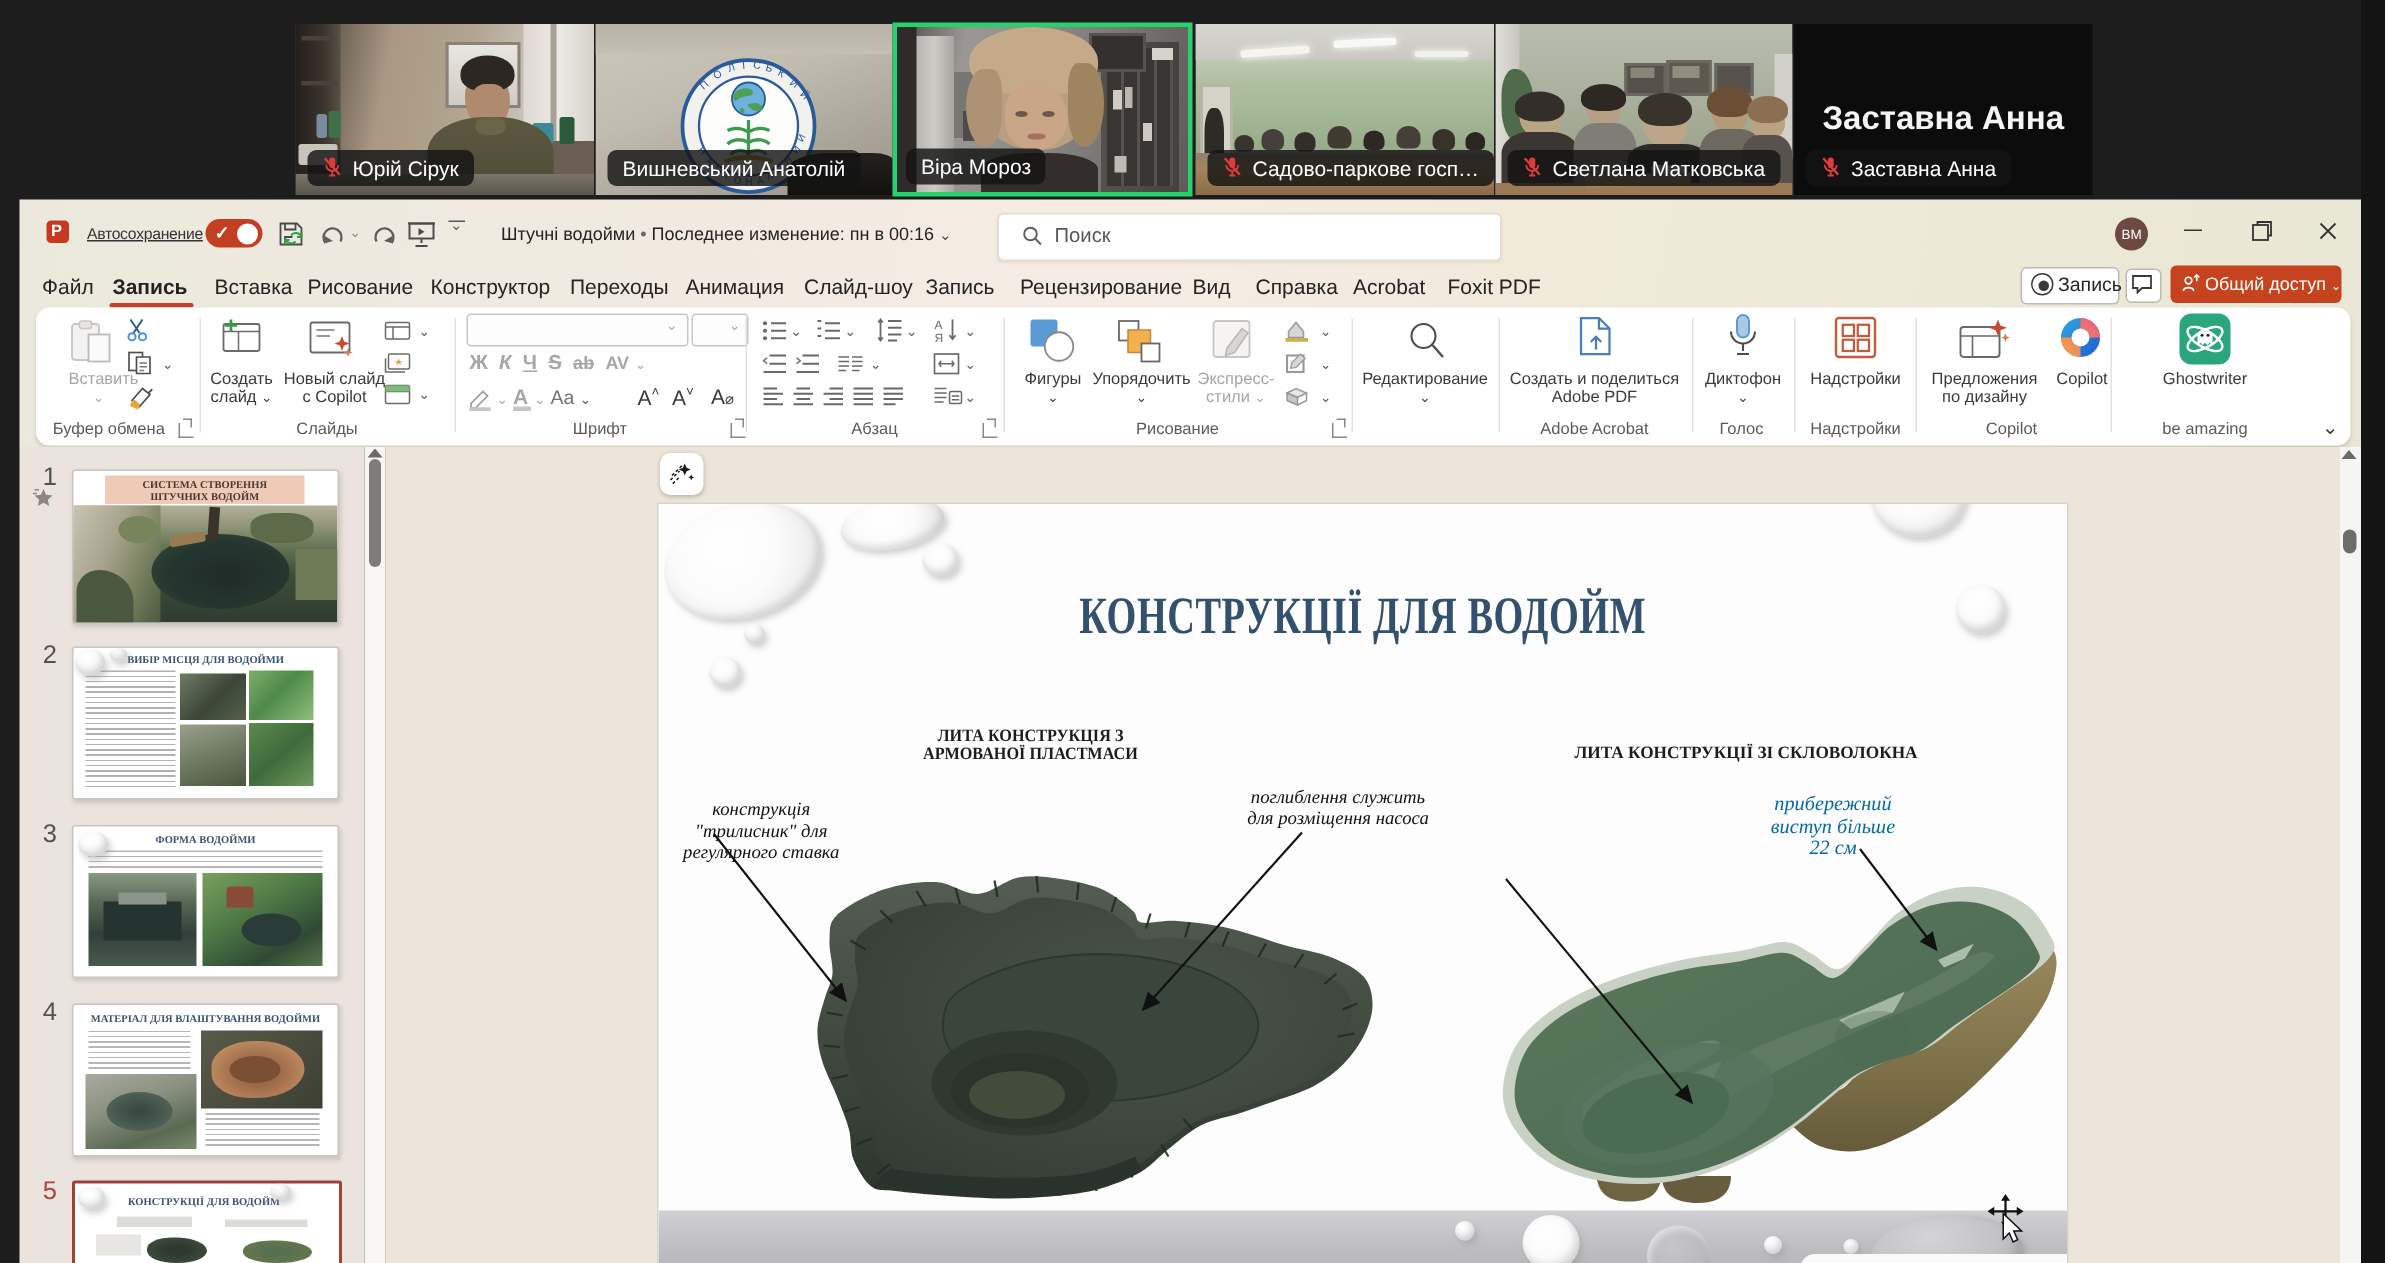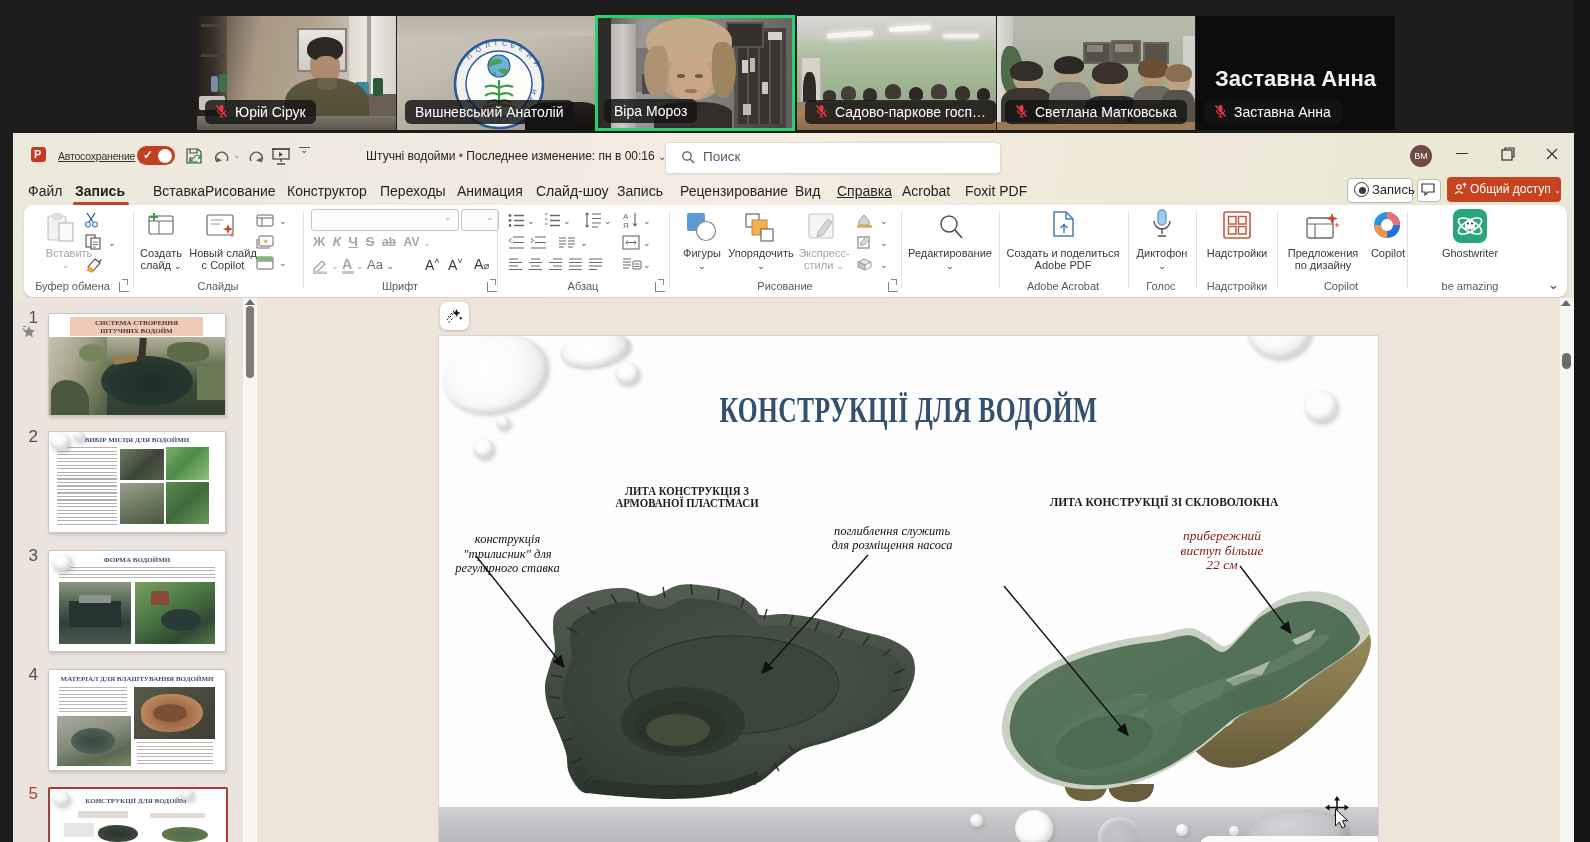--- a/index.html
+++ b/index.html
@@ -213,50 +213,50 @@
       <path d="M5 14a6 6 0 1 1 10 1" fill="none" stroke="#5f5d5b" stroke-width="1.5"></path>
       <path d="M16 10l-1.2 5L10 13.6z" fill="#5f5d5b"></path>
     </svg>
   <svg class="abs" style="left:271px;top:147px;" width="20" height="18" viewBox="0 0 20 18">
       <rect x="2" y="2" width="16" height="10" fill="none" stroke="#4a4a4a" stroke-width="1.3"></rect>
       <path d="M8 5l4 2.5L8 10z" fill="#4a4a4a"></path>
       <path d="M10 12v3M6 17h8M1 2h18" stroke="#4a4a4a" stroke-width="1.3" fill="none"></path>
     </svg>
   <div class="abs" style="left:300px;top:144px;color:#5a5856;font-size:10px;">⌄</div>
   <div class="abs" style="left:299px;top:147px;width:11px;height:1.4px;background:#5a5856;"></div>
-  <div class="abs" style="left:334px;top:149px;font-size:12px;color:#252423;margin-left:32px;">Штучні водойми <span style="color:#6b6967;">•</span> Последнее изменение: пн в 00:16 <span style="font-size:10px;color:#454442;">⌄</span></div>
+  <div class="abs" style="left:334px;top:149px;font-size:12px;color:#252423;">Штучні водойми <span style="color:#6b6967;">•</span> Последнее изменение: пн в 00:16 <span style="font-size:10px;color:#454442;">⌄</span></div>
   <div class="abs" style="left:665px;top:142px;width:334px;height:30px;background:#fff;border:1px solid #e2dbd2;border-radius:4px;box-shadow:0 1px 2px rgba(120,110,90,.12);"></div>
   <svg class="abs" style="left:681px;top:150px;" width="14" height="14" viewBox="0 0 14 14">
       <circle cx="6" cy="6" r="4.2" fill="none" stroke="#605e5c" stroke-width="1.3"></circle>
       <path d="M9.2 9.2L13 13" stroke="#605e5c" stroke-width="1.3"></path>
     </svg>
   <div class="abs" style="left:703px;top:149px;font-size:13.5px;color:#5a5855;">Поиск</div>
   <div class="abs" style="left:1410px;top:145px;width:22px;height:22px;border-radius:50%;background:#6d4a41;color:#fff;font-size:9px;display:flex;align-items:center;justify-content:center;">BM</div>
   <div class="abs" style="left:1456px;top:153px;width:12px;height:1.4px;background:#333;"></div>
   <svg class="abs" style="left:1501px;top:147px;" width="14" height="14" viewBox="0 0 14 14">
       <rect x="1" y="3" width="10" height="10" fill="none" stroke="#333" stroke-width="1.2"></rect>
       <path d="M4 3V1h9v9h-2" fill="none" stroke="#333" stroke-width="1.2"></path>
     </svg>
   <svg class="abs" style="left:1545px;top:147px;" width="14" height="14" viewBox="0 0 14 14">
       <path d="M2 2l10 10M12 2L2 12" stroke="#333" stroke-width="1.2"></path>
     </svg>
 
   <div class="menu" style="left:28px;">Файл</div>
   <div class="menu" style="left:75px;font-weight:bold;color:#242322;">Запись</div>
   <div class="abs" style="left:73px;top:202px;width:56px;height:3px;background:#c0452c;border-radius:2px;"></div>
-  <div class="menu" style="left:153px;">Вставка</div>
+  <div class="menu" style="left:143px;">Вставка</div>
   <div class="menu" style="left:205px;">Рисование</div>
   <div class="menu" style="left:287px;">Конструктор</div>
   <div class="menu" style="left:380px;">Переходы</div>
   <div class="menu" style="left:457px;">Анимация</div>
   <div class="menu" style="left:536px;">Слайд-шоу</div>
   <div class="menu" style="left:617px;">Запись</div>
   <div class="menu" style="left:680px;">Рецензирование</div>
   <div class="menu" style="left:795px;">Вид</div>
-  <div class="menu" style="left:837px;text-decoration:underline;">Справка</div>
+  <div class="menu" style="left:837px;">Справка</div>
   <div class="menu" style="left:902px;">Acrobat</div>
   <div class="menu" style="left:965px;">Foxit PDF</div>
   <div class="abs" style="left:1347px;top:178px;width:64px;height:23px;background:#fff;border:1px solid #bdbab6;border-radius:4px;"></div>
   <div class="abs" style="left:1354px;top:182px;width:13px;height:13px;border:1.5px solid #3b3a39;border-radius:50%;"></div>
   <div class="abs" style="left:1358.5px;top:186.5px;width:7px;height:7px;background:#3b3a39;border-radius:50%;"></div>
   <div class="abs" style="left:1372px;top:182px;font-size:13px;color:#252423;">Запись</div>
   <div class="abs" style="left:1417px;top:179px;width:22px;height:21px;background:#fff;border:1px solid #bdbab6;border-radius:4px;"></div>
   <svg class="abs" style="left:1421px;top:183px;" width="14" height="13" viewBox="0 0 14 13">
       <path d="M1 1h12v8H7l-3 3V9H1z" fill="none" stroke="#3b3a39" stroke-width="1.2"></path>
     </svg>
@@ -610,21 +610,21 @@
     <div class="bub" style="left:176px;top:26px;width:24px;height:22px;"></div>
     <div class="bub" style="left:57px;top:80px;width:14px;height:13px;"></div>
     <div class="bub" style="left:34px;top:102px;width:21px;height:20px;"></div>
     <div class="bub" style="left:808px;top:-36px;width:64px;height:58px;"></div>
     <div class="bub" style="left:865px;top:54px;width:33px;height:32px;"></div>
     <div style="position:absolute;left:0;top:55px;width:939px;text-align:center;font-family:'Liberation Serif',serif;font-weight:bold;font-size:35px;letter-spacing:.5px;color:#33506e;transform:scaleX(.73);transform-origin:50% 50%;">КОНСТРУКЦІЇ ДЛЯ ВОДОЙМ</div>
     <div style="position:absolute;left:158px;top:150px;width:180px;text-align:center;font-family:'Liberation Serif',serif;font-weight:bold;font-size:11.5px;line-height:11.5px;color:#1c1c1c;transform:scaleX(.94);">ЛИТА КОНСТРУКЦІЯ З<br>АРМОВАНОЇ ПЛАСТМАСИ</div>
     <div style="position:absolute;left:595px;top:160px;width:260px;text-align:center;font-family:'Liberation Serif',serif;font-weight:bold;font-size:11.5px;color:#1c1c1c;">ЛИТА КОНСТРУКЦІЇ ЗІ СКЛОВОЛОКНА</div>
     <div style="position:absolute;left:1px;top:196px;width:135px;text-align:center;font-family:'Liberation Serif',serif;font-style:italic;font-size:12.5px;line-height:14.5px;color:#111;">конструкція<br>"трилисник" для<br>регулярного ставка</div>
     <div style="position:absolute;left:383px;top:189px;width:140px;text-align:center;font-family:'Liberation Serif',serif;font-style:italic;font-size:12.5px;line-height:13.5px;color:#111;">поглиблення служить<br>для розміщення насоса</div>
-    <div style="position:absolute;left:738px;top:193px;width:90px;text-align:center;font-family:'Liberation Serif',serif;font-style:italic;font-size:13.5px;line-height:14.5px;color:#7f1d1d;">прибережний<br>виступ більше<br>22 см</div>
+    <div style="position:absolute;left:738px;top:193px;width:90px;text-align:center;font-family:'Liberation Serif',serif;font-style:italic;font-size:13.5px;line-height:14.5px;color:#0369a1;">прибережний<br>виступ більше<br>22 см</div>
 
     <svg style="position:absolute;left:100px;top:245px;" width="380" height="226" viewBox="0 0 380 226">
       <defs>
         <linearGradient id="lpw" x1="0" y1="0" x2="0" y2="1">
             <stop offset="0" stop-color="#535d51"></stop>
             <stop offset=".45" stop-color="#424c41"></stop>
             <stop offset="1" stop-color="#2c352c"></stop>
           </linearGradient>
         <radialGradient id="lpin" cx=".60" cy=".38" r=".75">
             <stop offset="0" stop-color="#4a544a"></stop>

